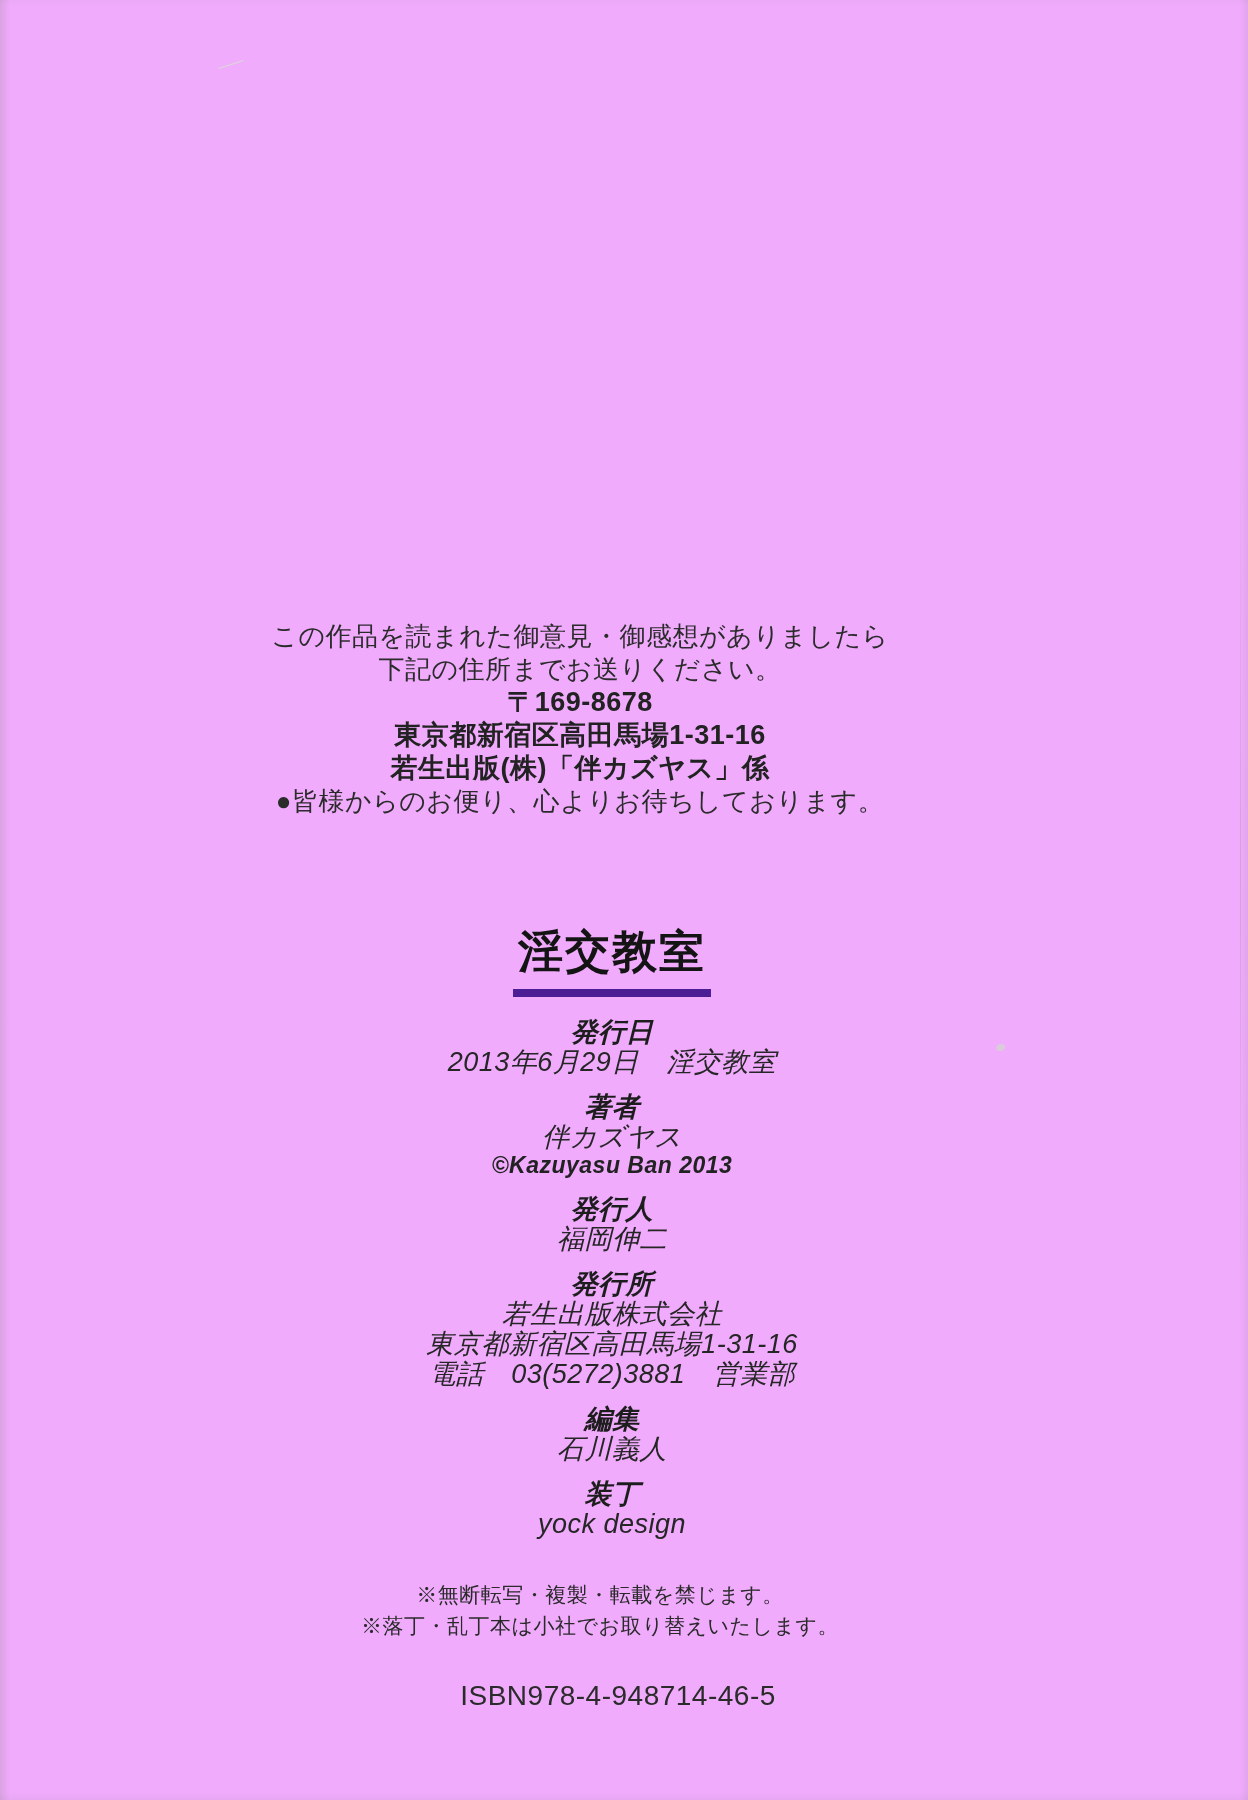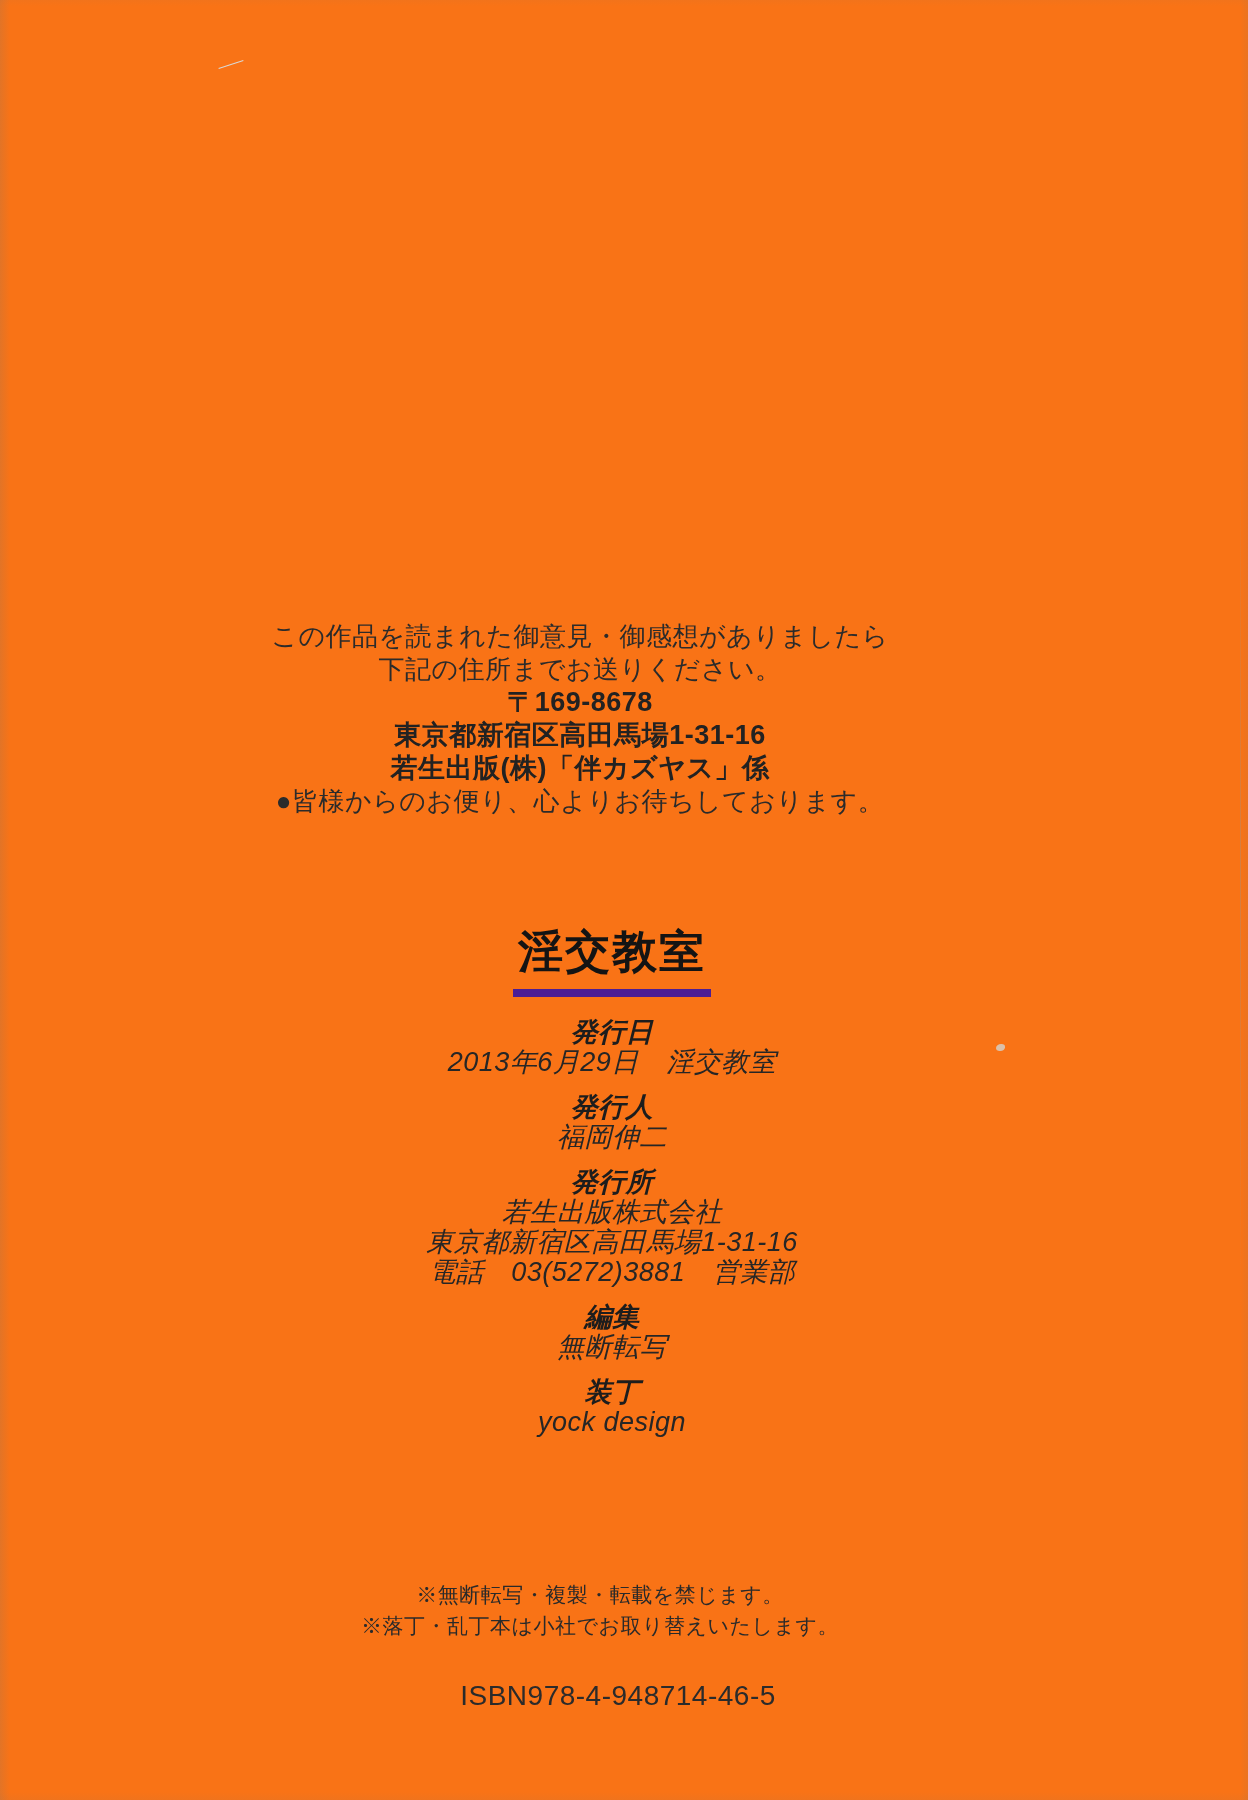--- a/index.html
+++ b/index.html
@@ -5,21 +5,21 @@
   html,body{margin:0;padding:0;}
   body{
     font-family:"Liberation Sans","DejaVu Sans",sans-serif;
     background:#888;
   }
   .page{
     position:relative;
     width:1248px;
     height:1800px;
     margin:0 auto;
-    background:#f97316;
+    background:#f0abfc;
     color:#242424;
     overflow:hidden;
   }
   
   .page::before{
     content:"";
     position:absolute;inset:0;
     background:
       linear-gradient(to right,rgba(120,120,115,.18),rgba(120,120,115,0) 10px),
       linear-gradient(to left,rgba(120,120,115,.12),rgba(120,120,115,0) 8px),
@@ -112,36 +112,41 @@
     <span class="book-title">淫交教室</span>
   </div>
 
   <div class="colophon">
 
     <div class="col-section">
       <div class="col-label">発行日</div>
       <div class="col-line">2013年6月29日　淫交教室</div>
     </div>
 
+    <div class="col-section">
+      <div class="col-label">著者</div>
+      <div class="col-line">伴カズヤス</div>
+      <div class="col-note">©Kazuyasu Ban 2013</div>
+    </div>
 
     <div class="col-section">
       <div class="col-label">発行人</div>
       <div class="col-line">福岡伸二</div>
     </div>
 
     <div class="col-section">
       <div class="col-label">発行所</div>
       <div class="col-line">若生出版株式会社</div>
       <div class="col-line">東京都新宿区高田馬場1-31-16</div>
       <div class="col-line">電話　03(5272)3881　営業部</div>
     </div>
 
     <div class="col-section">
       <div class="col-label">編集</div>
-      <div class="col-line">無断転写</div>
+      <div class="col-line">石川義人</div>
     </div>
 
     <div class="col-section">
       <div class="col-label">装丁</div>
       <div class="col-line">yock design</div>
     </div>
 
   </div>
 
   <div class="notes">

